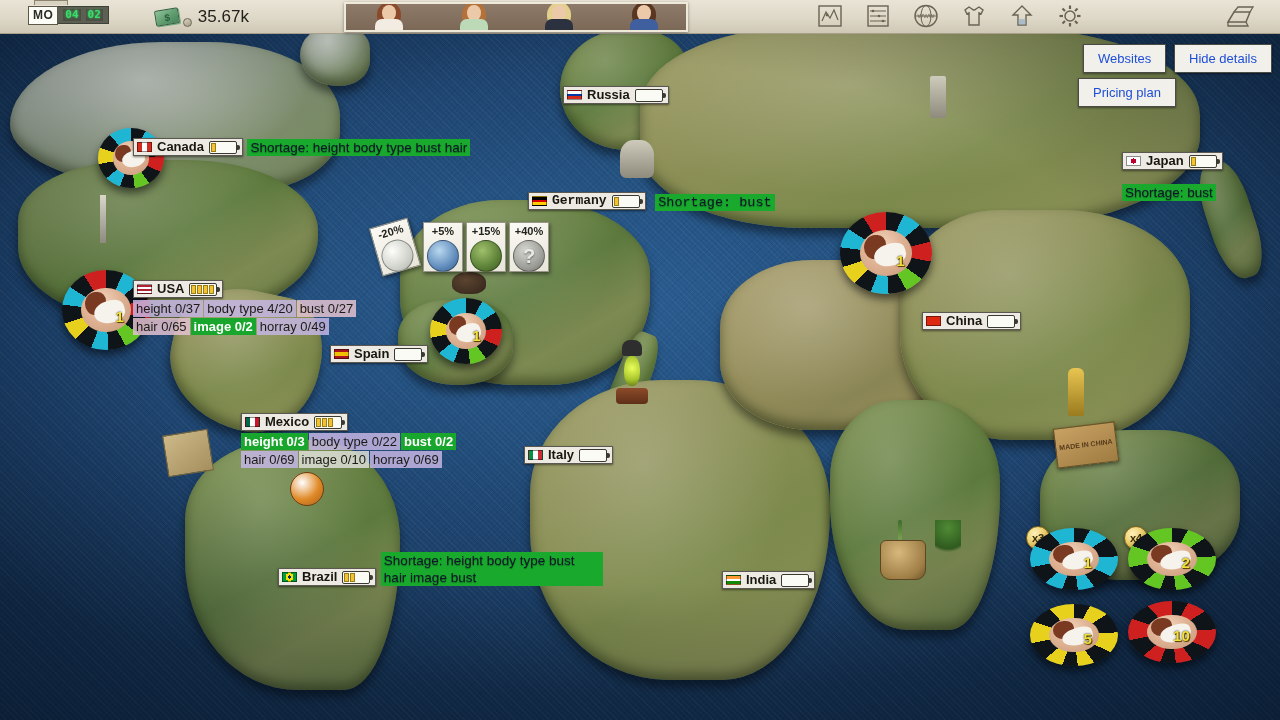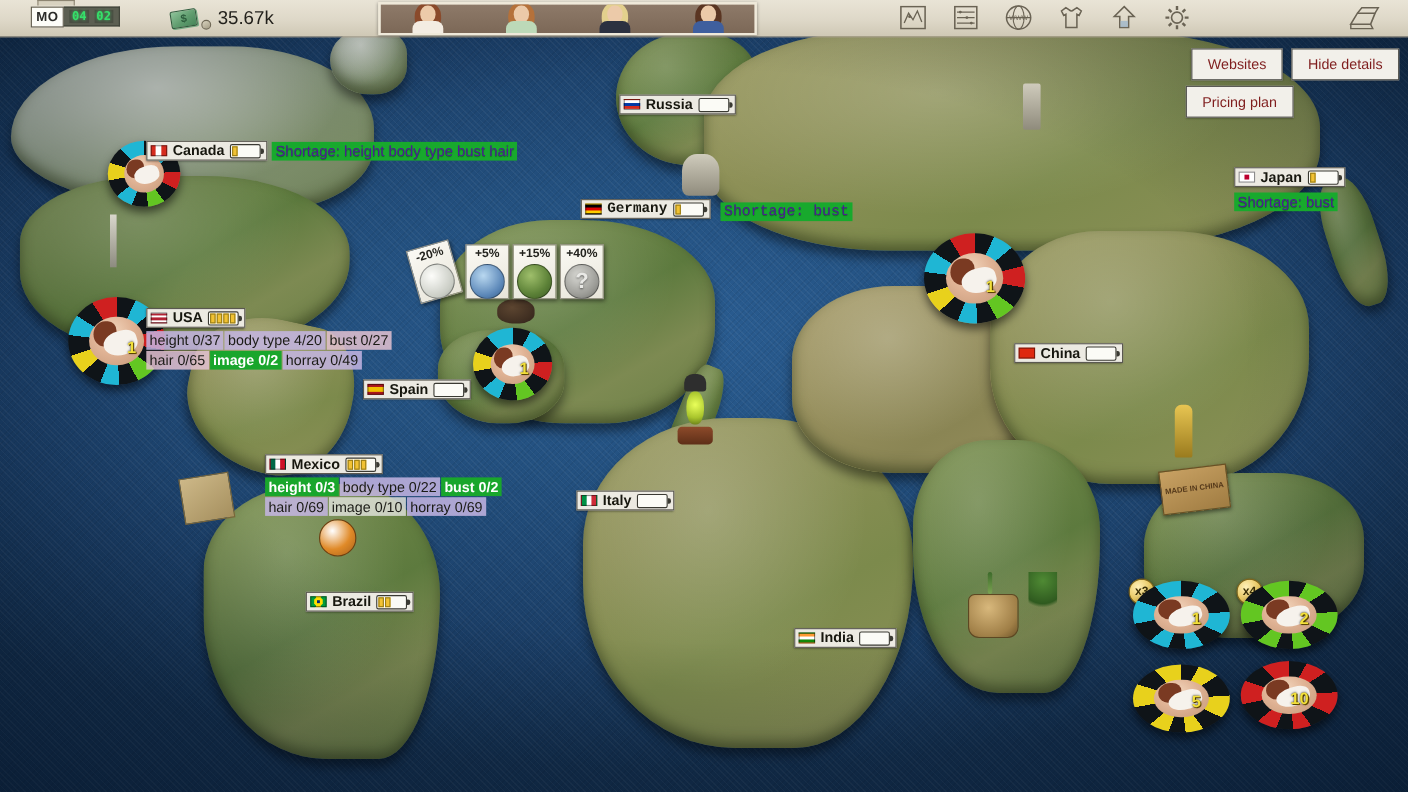--- a/index.html
+++ b/index.html
@@ -182,21 +182,21 @@
   }
   .topicon svg { display: block; }
   .mail-icon-wrap {
     position: absolute; right: 24px; top: 4px;
     width: 32px; height: 26px;
     color: #6a6354;
   }
   .gbtn {
     background: #f2f0ea;
     border: 1px solid #4b4b46;
-    color: #7f1d1d;
+    color: #1d4ed8;
     font-size: 13px;
     padding: 6px 14px;
     text-align: center;
     box-shadow: 0 1px 2px rgba(0,0,0,.45);
     cursor: pointer;
     white-space: nowrap;
   }
   .btn-websites { position: absolute; top: 44px; left: 1083px; }
   .btn-hide     { position: absolute; top: 44px; left: 1174px; }
   .btn-pricing  { position: absolute; top: 78px; left: 1078px; }
@@ -237,24 +237,24 @@
     background: #3a3a33;
     border-radius: 0 2px 2px 0;
   }
   .bar {
     width: 5px; height: 100%;
     background: #f2c233;
     border: .5px solid #9a7d16;
   }
 
   .shortage {
-    margin-top: 4px;
+    margin-top: 14px;
     display: inline-block;
     background: #18a92d;
-    color: #4c1d95;
+    color: #0f172a;
     font-size: 13.5px;
     line-height: 17px;
     padding: 0 3px;
     max-width: 250px;
     text-shadow: 0 1px 1px rgba(0,0,0,.35);
   }
 
   .stats {
     margin-top: 2px;
     display: flex; flex-wrap: wrap;
@@ -696,20 +696,21 @@
 
   <div class="country" style="left:278px;top:538px;">
     <div class="country-head">
       <span class="flag" style="background:radial-gradient(circle at 50% 50%,#002776 0 22%,#ffdf00 22% 52%,#009c3b 52% 100%);"></span>
       <span class="country-name">Brazil</span>
       <span class="battery">
         <i class="bar"></i>
           <i class="bar"></i>
       </span>
     </div>
+    <div class="shortage" style="max-width:222px;">Shortage: height body type bust hair image bust</div>
   </div>
 
   <div class="country" style="left:528px;top:180px;font-family:Liberation Mono, monospace;">
     <div class="country-head">
       <span class="flag" style="background:linear-gradient(180deg,#000 0 33%,#dd0000 33% 66%,#ffce00 66% 100%);"></span>
       <span class="country-name">Germany</span>
       <span class="battery">
         <i class="bar"></i>
       </span>
     </div>

